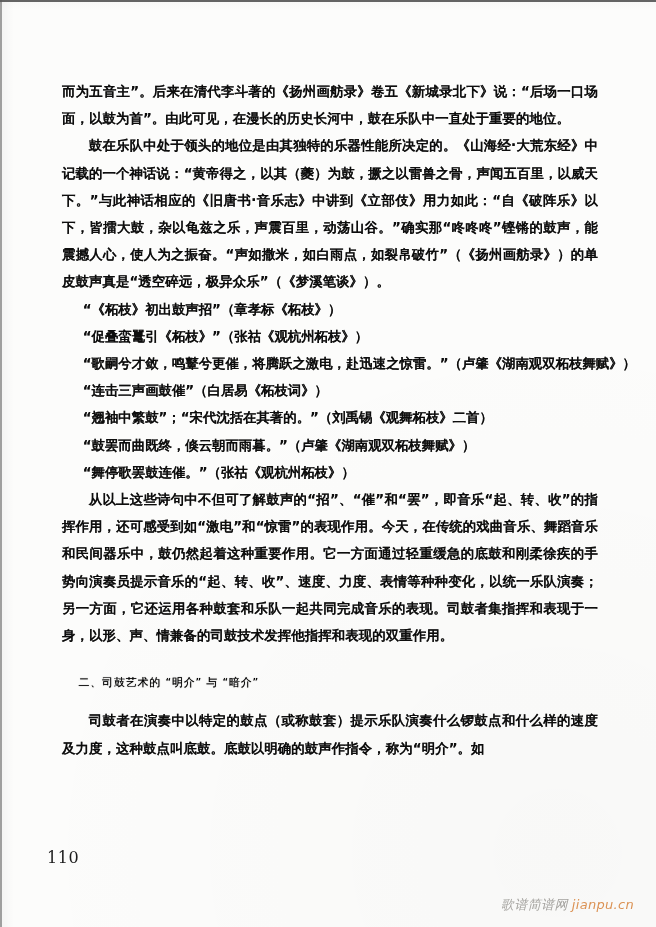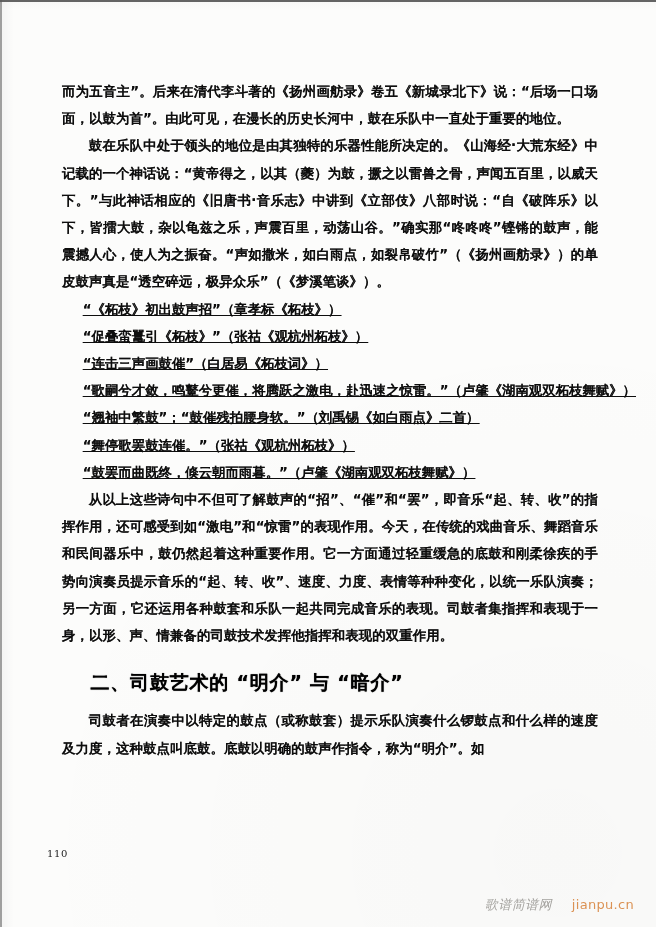--- a/index.html
+++ b/index.html
@@ -78,42 +78,41 @@
   .quote-line {
     font-size: 13.4px;
     line-height: 27.2px;
     color: #0d0d0d;
     margin: 0;
     padding-left: 1.55em;
     text-align: left;
     white-space: nowrap;
     font-weight: 600;
     text-shadow: 0 0 0.55px rgba(0,0,0,0.55);
-    text-decoration: underline;
   }
 
   .section-heading {
-    font-size: 19px;
+    font-size: 11px;
     line-height: 27.2px;
     color: #000000;
-    font-weight: 700;
+    font-weight: 400;
     margin: 0;
     padding-left: 1.5em;
     letter-spacing: 0.8px;
     text-shadow: 0 0 0.8px rgba(0,0,0,0.8);
   }
 
   .spacer-sm { height: 11px; }
   .spacer-md { height: 20px; }
 
   #page-number {
     position: absolute;
     left: 47px;
     top: 848px;
-    font-size: 10px;
+    font-size: 16px;
     color: #1a1a1a;
     font-family: "DejaVu Serif", "Liberation Serif", serif;
     letter-spacing: 0.6px;
   }
 
   #watermark {
     position: absolute;
     right: 22px;
     top: 896px;
     font-size: 13px;
@@ -123,43 +122,44 @@
 
   #watermark .wm-cn {
     color: #9c9a96;
     letter-spacing: 0.4px;
     font-style: italic;
   }
 
   #watermark .wm-url {
     color: #d98a47;
     letter-spacing: 0.3px;
-    margin-left: 20px;
+    margin-left: 4px;
     font-family: "DejaVu Sans", "Liberation Sans", sans-serif;
+    font-style: italic;
   }
 </style>
 </head>
 <body>
 
 <div id="page">
 
   <div id="paper-texture"></div>
   <div id="scan-edge-top"></div>
   <div id="scan-edge-left"></div>
 
   <div id="content">
       <p class="para">而为五音主”。后来在清代李斗著的《扬州画舫录》卷五《新城录北下》说：“后场一口场面，以鼓为首”。由此可见，在漫长的历史长河中，鼓在乐队中一直处于重要的地位。</p>
-      <p class="para indent">鼓在乐队中处于领头的地位是由其独特的乐器性能所决定的。《山海经·大荒东经》中记载的一个神话说：“黄帝得之，以其（夔）为鼓，撅之以雷兽之骨，声闻五百里，以威天下。”与此神话相应的《旧唐书·音乐志》中讲到《立部伎》八部时说：“自《破阵乐》以下，皆擂大鼓，杂以龟兹之乐，声震百里，动荡山谷。”确实那“咚咚咚”铿锵的鼓声，能震撼人心，使人为之振奋。“声如撒米，如白雨点，如裂帛破竹”（《扬州画舫录》）的单皮鼓声真是“透空碎远，极异众乐”（《梦溪笔谈》）。</p>
+      <p class="para indent">鼓在乐队中处于领头的地位是由其独特的乐器性能所决定的。《山海经·大荒东经》中记载的一个神话说：“黄帝得之，以其（夔）为鼓，撅之以雷兽之骨，声闻五百里，以威天下。”与此神话相应的《旧唐书·音乐志》中讲到《立部伎》用力如此：“自《破阵乐》以下，皆擂大鼓，杂以龟兹之乐，声震百里，动荡山谷。”确实那“咚咚咚”铿锵的鼓声，能震撼人心，使人为之振奋。“声如撒米，如白雨点，如裂帛破竹”（《扬州画舫录》）的单皮鼓声真是“透空碎远，极异众乐”（《梦溪笔谈》）。</p>
       <div class="quote-line">“《柘枝》初出鼓声招”（章孝标《柘枝》）</div>
       <div class="quote-line">“促叠蛮鼍引《柘枝》”（张祜《观杭州柘枝》）</div>
+      <div class="quote-line">“歌嗣兮才敛，鸣鼙兮更催，将腾跃之激电，赴迅速之惊雷。”（卢肇《湖南观双柘枝舞赋》）</div>
       <div class="quote-line">“连击三声画鼓催”（白居易《柘枝词》）</div>
-      <div class="quote-line">“歌嗣兮才敛，鸣鼙兮更催，将腾跃之激电，赴迅速之惊雷。”（卢肇《湖南观双柘枝舞赋》）</div>
-      <div class="quote-line">“翘袖中繁鼓”；“鼓催残拍腰身软。”（刘禹锡《如白雨点》二首）</div>
+      <div class="quote-line">“翘袖中繁鼓”；“宋代沈括在其著的。”（刘禹锡《观舞柘枝》二首）</div>
+      <div class="quote-line">“鼓罢而曲既终，倏云朝而雨暮。”（卢肇《湖南观双柘枝舞赋》）</div>
       <div class="quote-line">“舞停歌罢鼓连催。”（张祜《观杭州柘枝》）</div>
-      <div class="quote-line">“鼓罢而曲既终，倏云朝而雨暮。”（卢肇《湖南观双柘枝舞赋》）</div>
       <p class="para indent">从以上这些诗句中不但可了解鼓声的“招”、“催”和“罢”，即音乐“起、转、收”的指挥作用，还可感受到如“激电”和“惊雷”的表现作用。今天，在传统的戏曲音乐、舞蹈音乐和民间器乐中，鼓仍然起着这种重要作用。它一方面通过轻重缓急的底鼓和刚柔徐疾的手势向演奏员提示音乐的“起、转、收”、速度、力度、表情等种种变化，以统一乐队演奏；另一方面，它还运用各种鼓套和乐队一起共同完成音乐的表现。司鼓者集指挥和表现于一身，以形、声、情兼备的司鼓技术发挥他指挥和表现的双重作用。</p>
       <div class="spacer-md"></div>
       <div class="section-heading">二、司鼓艺术的 “明介” 与 “暗介”</div>
       <div class="spacer-sm"></div>
       <p class="para indent">司鼓者在演奏中以特定的鼓点（或称鼓套）提示乐队演奏什么锣鼓点和什么样的速度及力度，这种鼓点叫底鼓。底鼓以明确的鼓声作指令，称为“明介”。如</p>
     </div>
 
   <div id="page-number">110</div>
 
   <div id="watermark">

